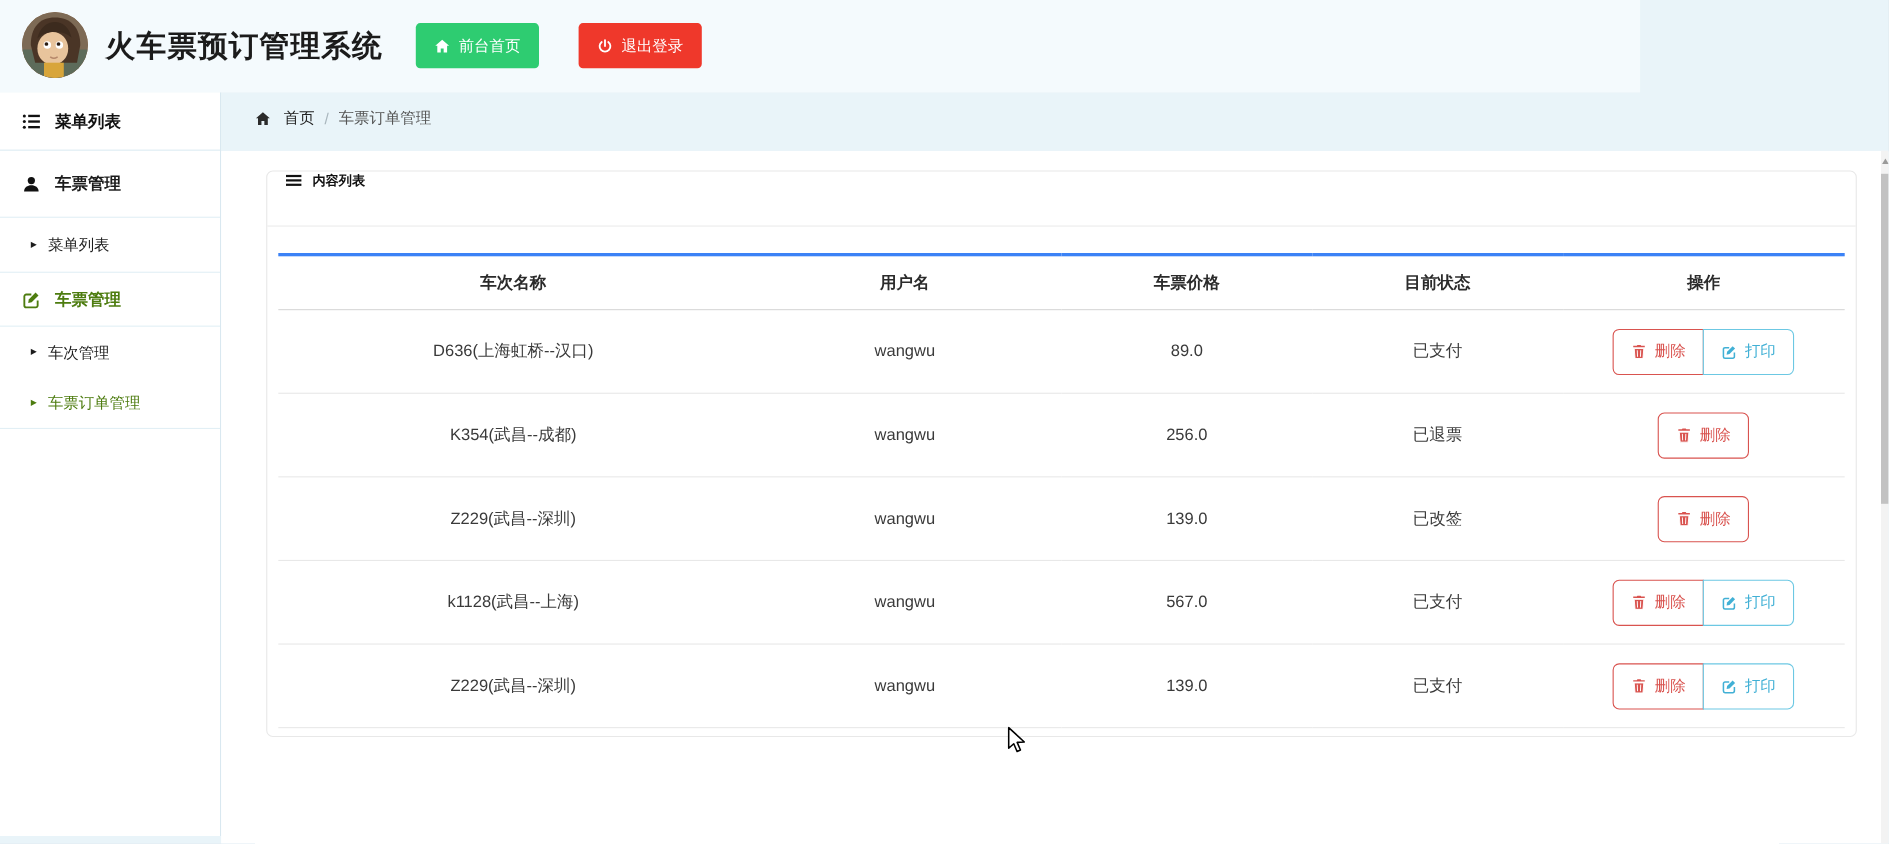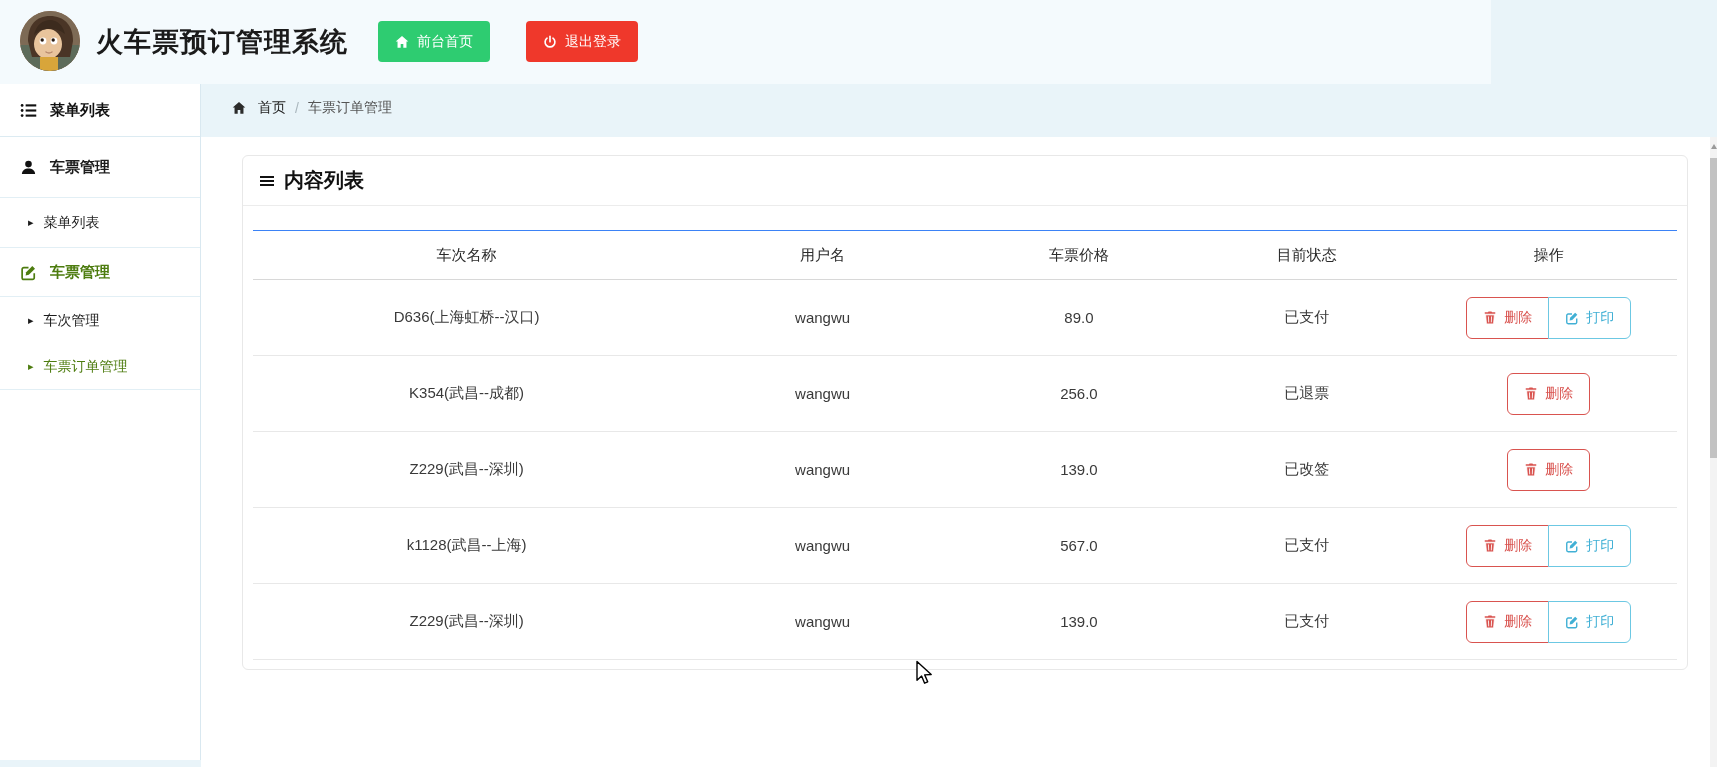--- a/index.html
+++ b/index.html
@@ -32,26 +32,26 @@
   .s-item{display:flex;align-items:center;box-sizing:border-box;color:#1c1c1c;cursor:pointer;}
   .s-item.section{padding-left:20px;gap:13px;font-size:15px;font-weight:700;}
   .s-item.sub{padding-left:28px;gap:10px;font-size:14px;}
   .s-item.sep{border-bottom:1px solid #e2eff5;}
   .s-item.active{color:#4d7c0f;}
   .caret{font-size:11px;line-height:1;}
   
   .main{position:absolute;left:201px;top:137px;width:1516px;height:630px;background:#fff;}
   .card{position:absolute;left:41px;top:18px;width:1446px;height:515px;background:#fff;
         border:1px solid #e8e8e8;border-radius:6px;box-sizing:border-box;}
-  .card-head{height:50px;display:flex;align-items:center;gap:9px;padding-left:16px;
-             font-size:20px;font-weight:700;color:#111;border-bottom:1px solid #ececec;box-sizing:border-box;}
+  .card-head{height:50px;display:flex;align-items:flex-start;gap:9px;padding-left:16px;
+             font-size:12px;font-weight:700;color:#111;border-bottom:1px solid #ececec;box-sizing:border-box;}
   .card-body{padding:24px 10px 0 10px;}
   table.grid{width:100%;border-collapse:collapse;table-layout:fixed;}
-  table.grid th{height:46px;font-size:15px;font-weight:400;color:#2b2b2b;text-align:center;
-                border-top:1px solid #3b82f6;border-bottom:1px solid #d8d8d8;}
+  table.grid th{height:46px;font-size:15px;font-weight:700;color:#2b2b2b;text-align:center;
+                border-top:3px solid #3b82f6;border-bottom:1px solid #d8d8d8;}
   table.grid td{height:73px;font-size:15px;color:#3a3a3a;text-align:center;
                 border-bottom:1px solid #e8e8e8;}
   .btn-group{display:inline-flex;vertical-align:middle;}
   .abtn{display:inline-flex;align-items:center;justify-content:center;gap:7px;height:42px;
         padding:0 16px;font-size:14px;background:#fff;border:1px solid;cursor:pointer;
         font-family:inherit;box-sizing:border-box;}
   .abtn.delete{color:#d9534f;border-color:#d9534f;}
   .abtn.print{color:#41b0d5;border-color:#6cc8e3;margin-left:-1px;}
   .abtn.single{border-radius:6px;}
   .btn-group .abtn:first-child{border-radius:6px 0 0 6px;}

